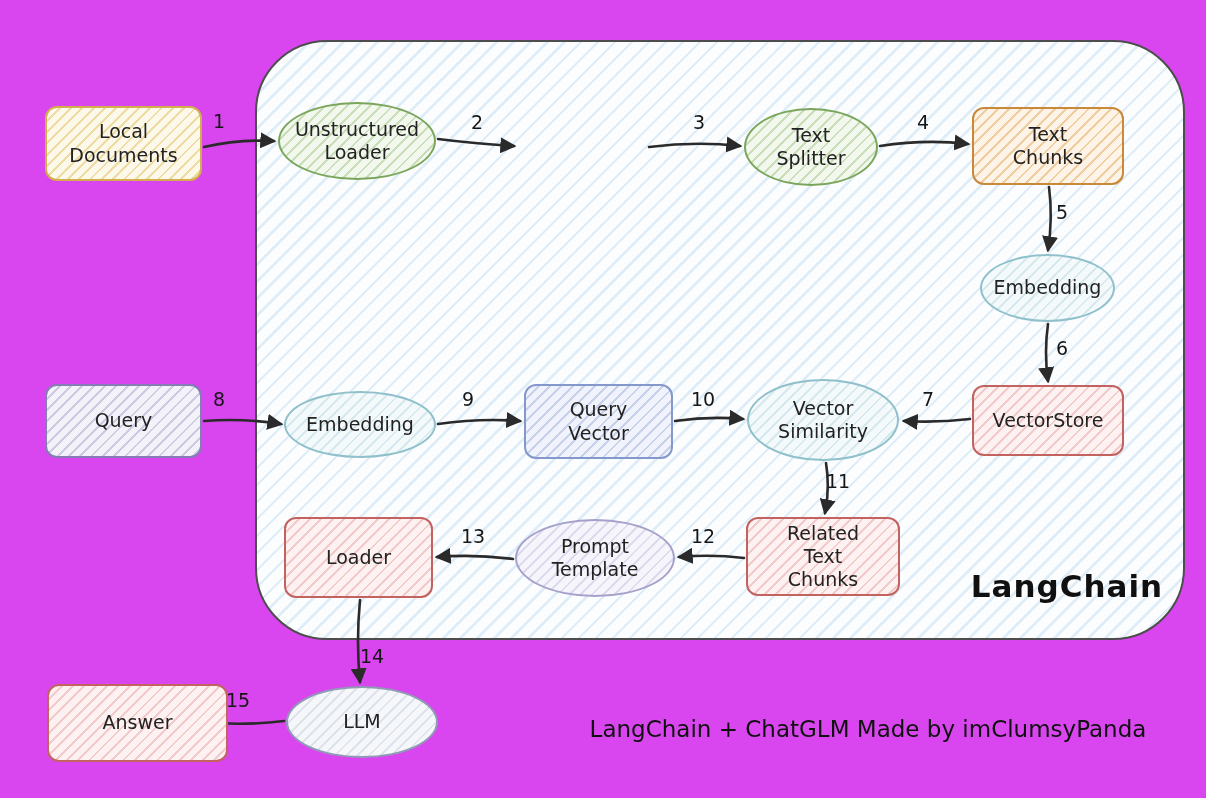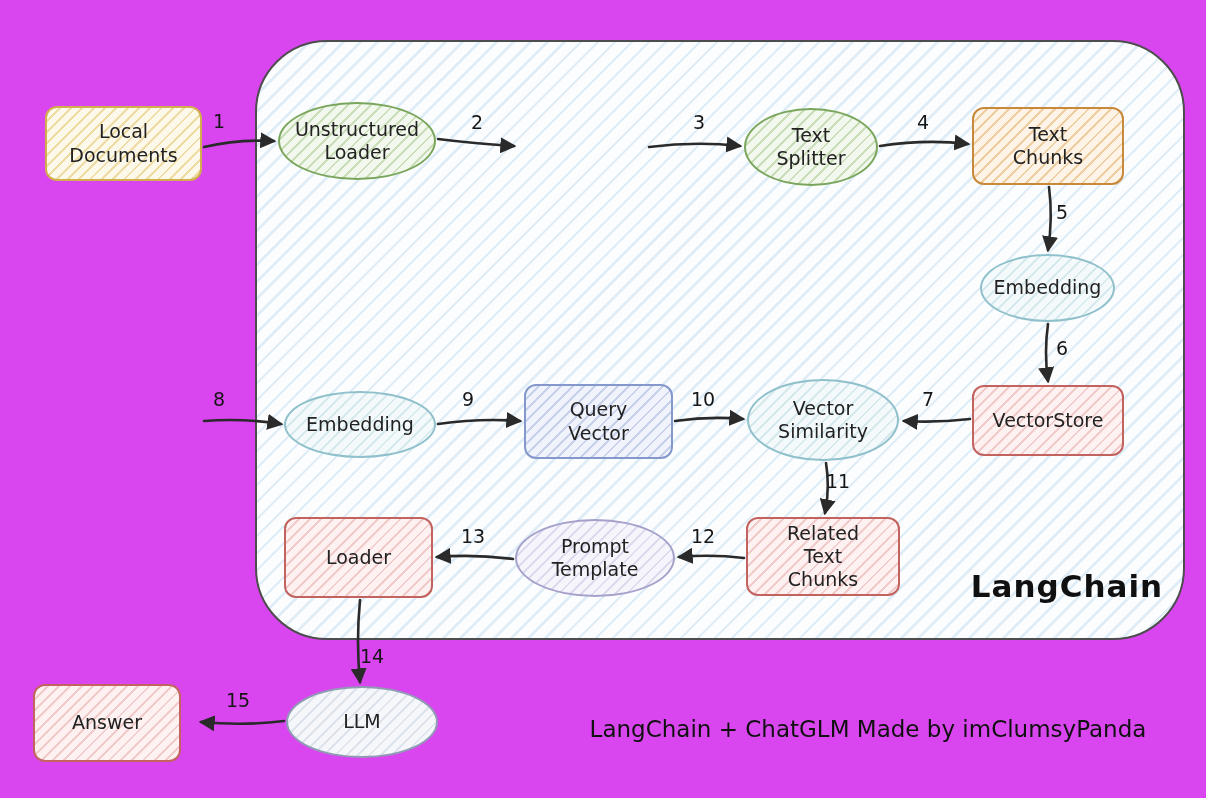--- a/index.html
+++ b/index.html
@@ -90,20 +90,23 @@
     <span class="label" style="max-width:76px">Text Chunks</span>
   </div>
 
   <div class="node ellipse teal" style="left:980px;top:254px;width:135px;height:68px">
     <span class="label">Embedding</span>
   </div>
   <div class="node rect red" style="left:972px;top:385px;width:152px;height:71px">
     <span class="label">VectorStore</span>
   </div>
 
+  <div class="node rect purple" style="left:45px;top:384px;width:157px;height:74px">
+    <span class="label">Query</span>
+  </div>
   <div class="node ellipse teal" style="left:284px;top:391px;width:152px;height:67px">
     <span class="label">Embedding</span>
   </div>
   <div class="node rect blue" style="left:524px;top:384px;width:149px;height:75px">
     <span class="label" style="max-width:74px">Query Vector</span>
   </div>
   <div class="node ellipse teal" style="left:747px;top:379px;width:152px;height:82px">
     <span class="label" style="max-width:106px">Vector Similarity</span>
   </div>
 
@@ -113,21 +116,21 @@
   <div class="node ellipse lavender" style="left:515px;top:519px;width:160px;height:78px">
     <span class="label" style="max-width:106px">Prompt Template</span>
   </div>
   <div class="node rect red" style="left:284px;top:517px;width:149px;height:81px">
     <span class="label">Loader</span>
   </div>
 
   <div class="node ellipse grayblue" style="left:286px;top:686px;width:152px;height:72px">
     <span class="label">LLM</span>
   </div>
-  <div class="node rect red" style="left:33px;top:684px;width:148px;height:78px">
+  <div class="node rect red" style="left:47px;top:684px;width:181px;height:78px">
     <span class="label">Answer</span>
   </div>
 
   <div class="edge-label" style="left:219px;top:121px">1</div>
   <div class="edge-label" style="left:477px;top:122px">2</div>
   <div class="edge-label" style="left:699px;top:122px">3</div>
   <div class="edge-label" style="left:923px;top:122px">4</div>
   <div class="edge-label" style="left:1062px;top:212px">5</div>
   <div class="edge-label" style="left:1062px;top:348px">6</div>
   <div class="edge-label" style="left:928px;top:399px">7</div>

